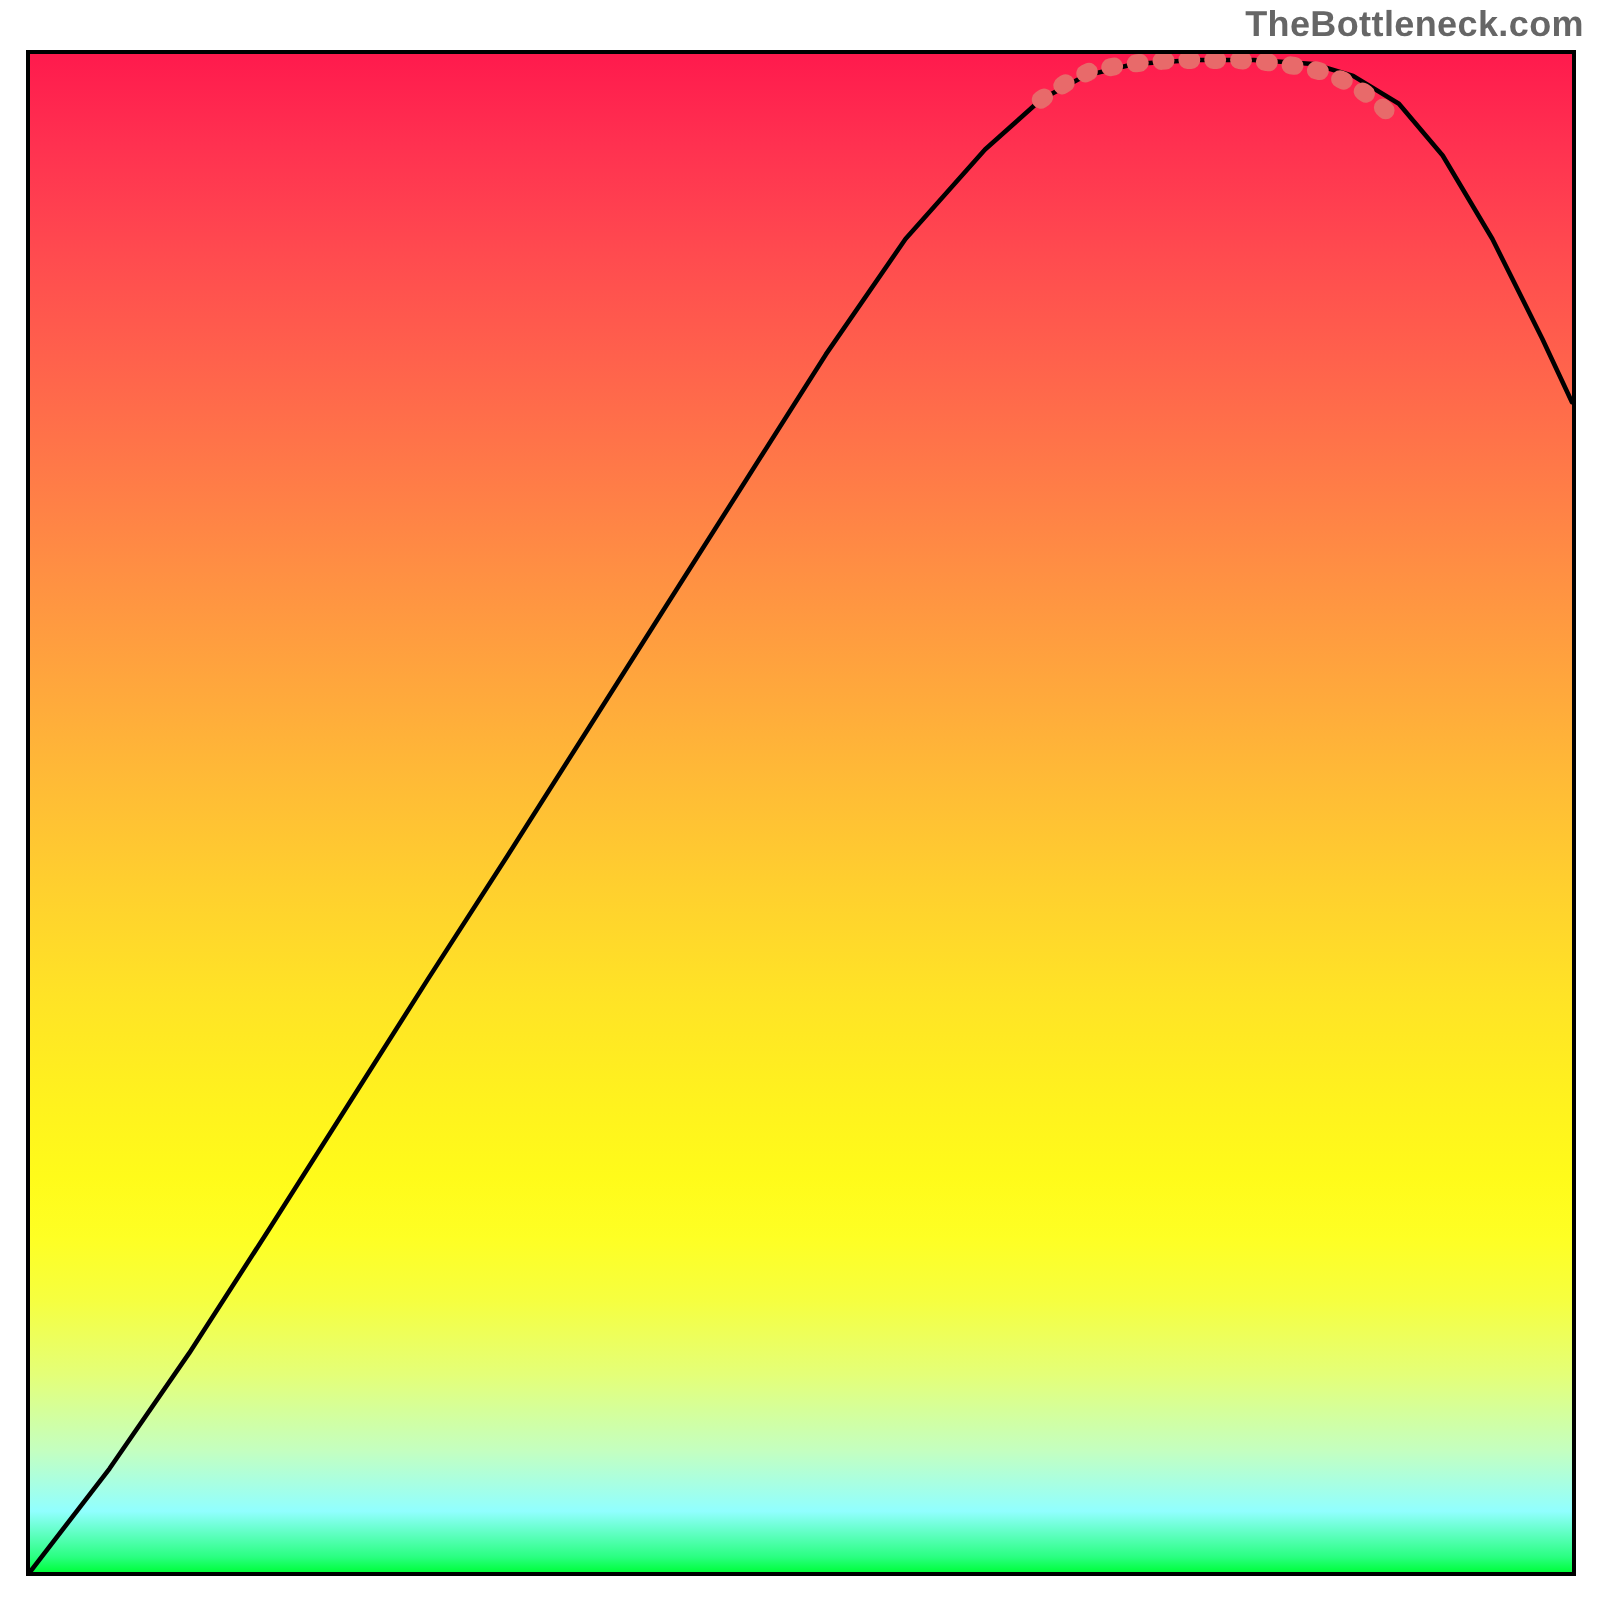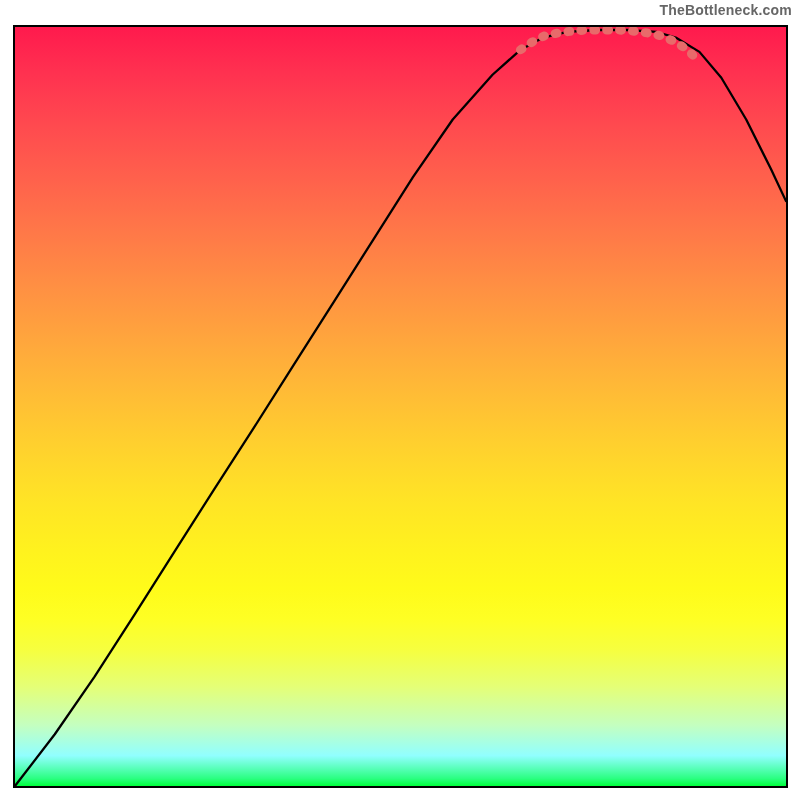--- a/index.html
+++ b/index.html
@@ -47,21 +47,21 @@
     position: absolute;
     inset: 0;
     width: 100%;
     height: 100%;
   }
   .watermark {
     position: absolute;
     top: 2px;
     right: 8px;
     font-family: Arial, Helvetica, sans-serif;
-    font-size: 14px;
+    font-size: 18px;
     font-weight: bold;
     color: #666;
     letter-spacing: 0.2px;
   }
 </style>
 </head>
 <body>
 
 <div class="chart-container">
   <div class="watermark">TheBottleneck.com</div>

